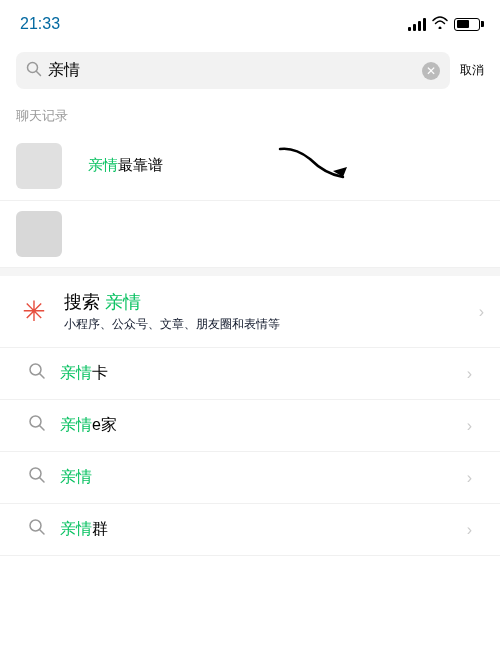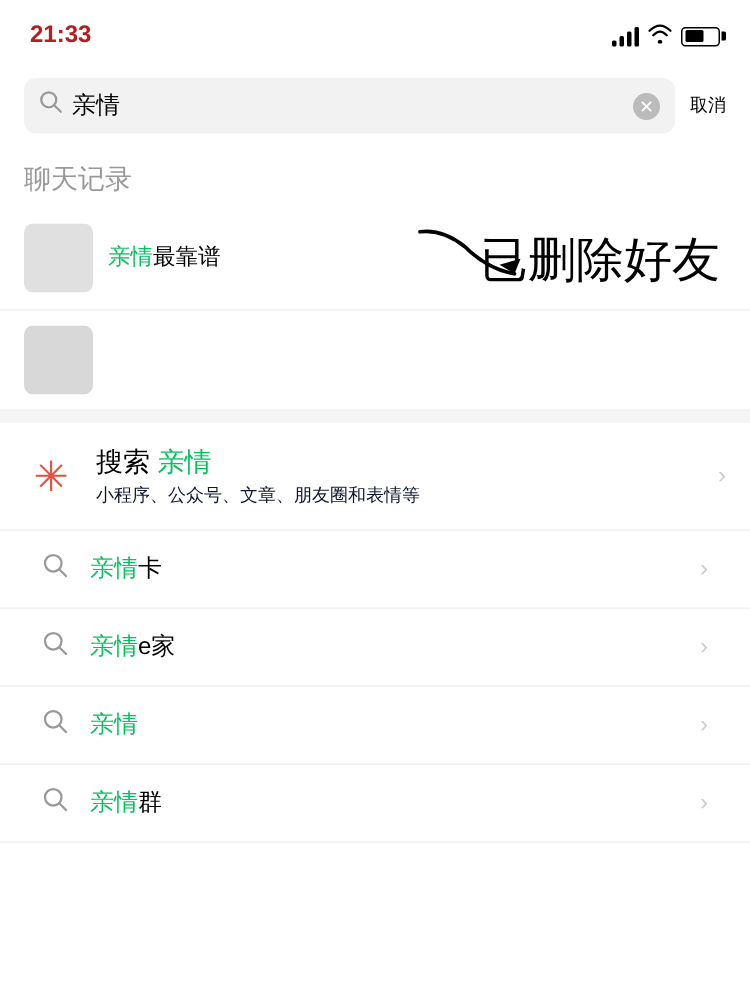--- a/index.html
+++ b/index.html
@@ -15,22 +15,22 @@
     .status-bar {
       display: flex;
       justify-content: space-between;
       align-items: center;
       padding: 10px 20px 6px 20px;
       background: #fff;
       height: 44px;
     }
     .status-time {
       font-size: 16px;
-      font-weight: 700;
-      color: #b91c1c;
+      font-weight: 400;
+      color: #0369a1;
     }
     .status-icons {
       display: flex;
       align-items: center;
       gap: 6px;
     }
     .signal-bars {
       display: flex;
       align-items: flex-end;
       gap: 2px;
@@ -114,35 +114,36 @@
     .cancel-btn {
       font-size: 12px;
       color: #000;
       cursor: pointer;
       white-space: nowrap;
     }
 
     
     .section-label {
       padding: 10px 16px 6px 16px;
-      font-size: 18px;
+      font-size: 13px;
       color: #999;
     }
 
     
     .chat-records {
       background: #fff;
     }
     .chat-item {
       display: flex;
       align-items: center;
       padding: 10px 16px;
       border-bottom: 0.5px solid #f0f0f0;
       position: relative;
       overflow: hidden;
+      gap: 16px;
     }
     .chat-avatar {
       width: 46px;
       height: 46px;
       background: #e8e8e8;
       border-radius: 6px;
       flex-shrink: 0;
       overflow: hidden;
     }
     .chat-avatar-inner {
@@ -301,21 +302,20 @@
       </div>
     </div>
 
     <div style="position:absolute; right: 145px; top: 50%; transform:translateY(-50%);">
       <svg width="80" height="50" viewBox="0 0 80 50" fill="none">
         <path d="M5 10 Q20 8 35 20 Q50 35 68 38" stroke="#000" stroke-width="2.5" fill="none" stroke-linecap="round"></path>
         <polygon points="68,38 58,32 72,28" fill="#000"></polygon>
       </svg>
     </div>
 
-    <div class="deleted-overlay">已删除好友</div>
   </div>
 
   <div class="chat-item" style="min-height: 60px;">
     <div class="chat-avatar">
       <div class="chat-avatar-inner" style="background:#d8d8d8;"></div>
     </div>
     <div class="chat-info">
     </div>
   </div>
 </div>

